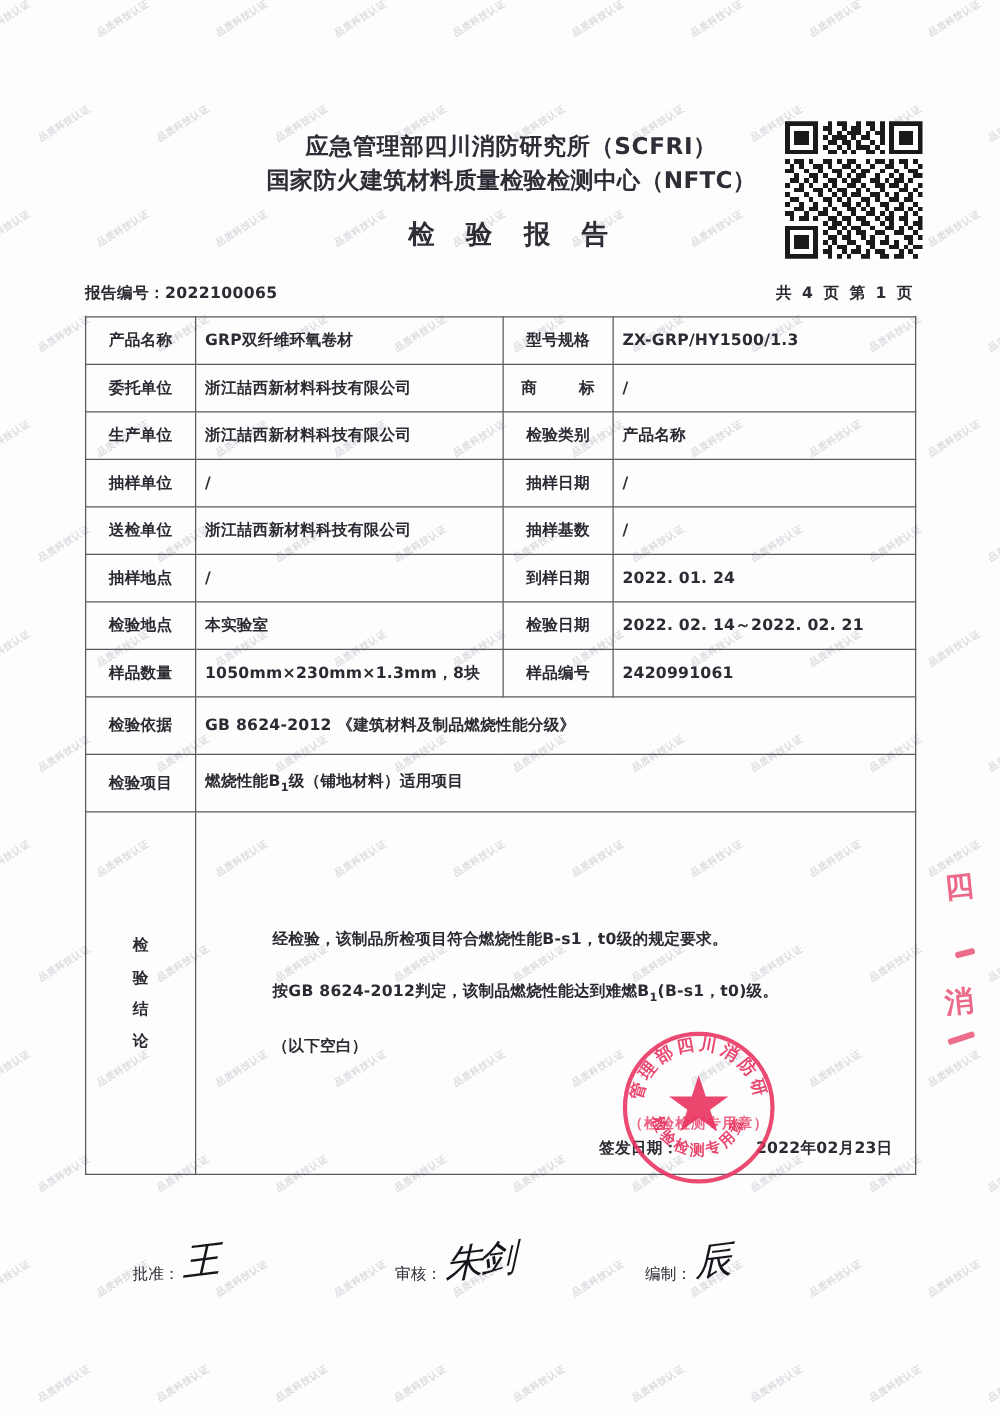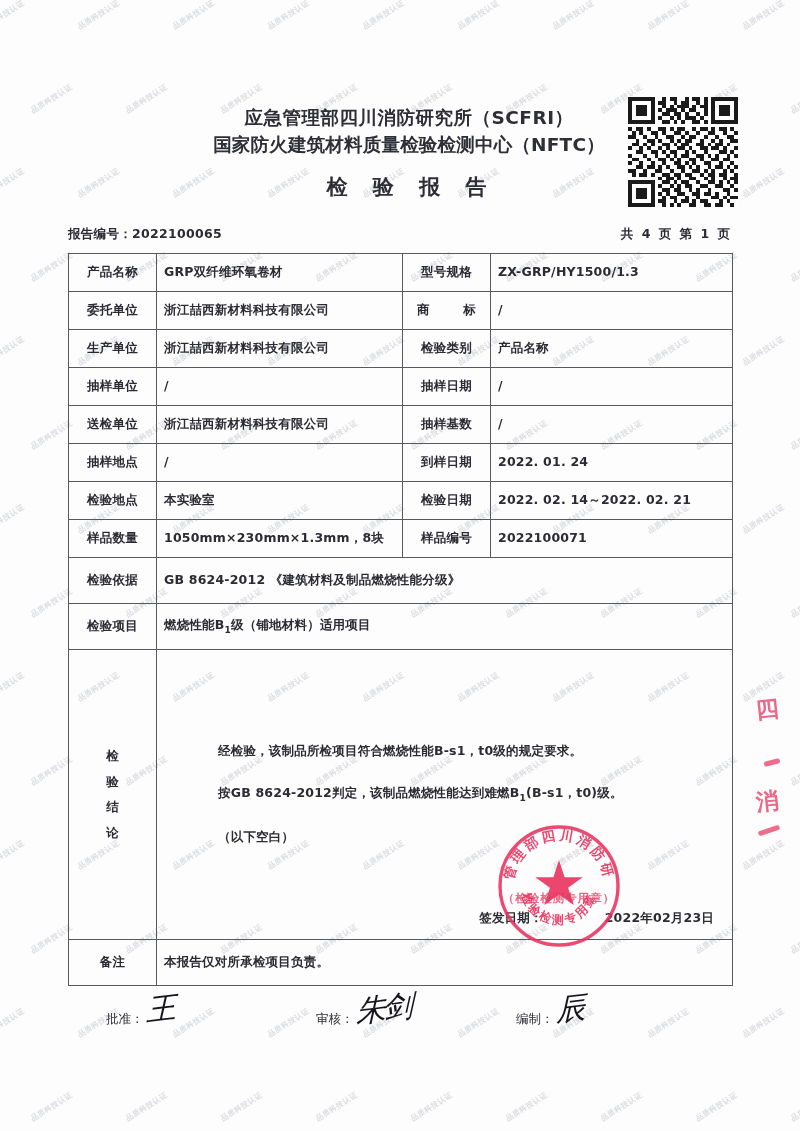--- a/index.html
+++ b/index.html
@@ -478,21 +478,21 @@
         <tr class="r">
           <td class="lbl">检验地点</td>
           <td class="val">本实验室</td>
           <td class="lbl">检验日期</td>
           <td class="val">2022. 02. 14～2022. 02. 21</td>
         </tr>
         <tr class="r">
           <td class="lbl">样品数量</td>
           <td class="val">1050mm×230mm×1.3mm，8块</td>
           <td class="lbl">样品编号</td>
-          <td class="val">2022100071</td>
+          <td class="val">2420991061</td>
         </tr>
 
         <tr class="rtall">
           <td class="lbl">检验依据</td>
           <td class="val" colspan="3">GB 8624-2012 《建筑材料及制品燃烧性能分级》</td>
         </tr>
 
         <tr class="rtall">
           <td class="lbl">检验项目</td>
           <td class="val" colspan="3"><span>燃烧性能B</span><sub>1</sub><span>级（铺地材料）适用项目</span></td>
@@ -510,24 +510,20 @@
           <td class="concl" colspan="3">
             <div class="cline">经检验，该制品所检项目符合燃烧性能B-s1，t0级的规定要求。</div>
             <div class="cline"><span>按GB 8624-2012判定，该制品燃烧性能达到难燃B</span><sub>1</sub><span>(B-s1，t0)级。</span></div>
             <div class="cline last">（以下空白）</div>
             <div id="issueline">
               <span>签发日期：</span><span class="dt">2022年02月23日</span>
             </div>
           </td>
         </tr>
 
-        <tr class="rtall">
-          <td class="lbl">备注</td>
-          <td class="val" colspan="3">本报告仅对所承检项目负责。</td>
-        </tr>
       </tbody>
     </table>
   </div>
 
   <div id="stamp">
     <svg viewBox="0 0 128 128">
       <defs>
         <path id="arcTop" d="M 18,64 A 46,46 0 0 1 110,64"></path>
         <path id="arcBot" d="M 26,64 A 38,38 0 0 0 102,64"></path>
       </defs>

